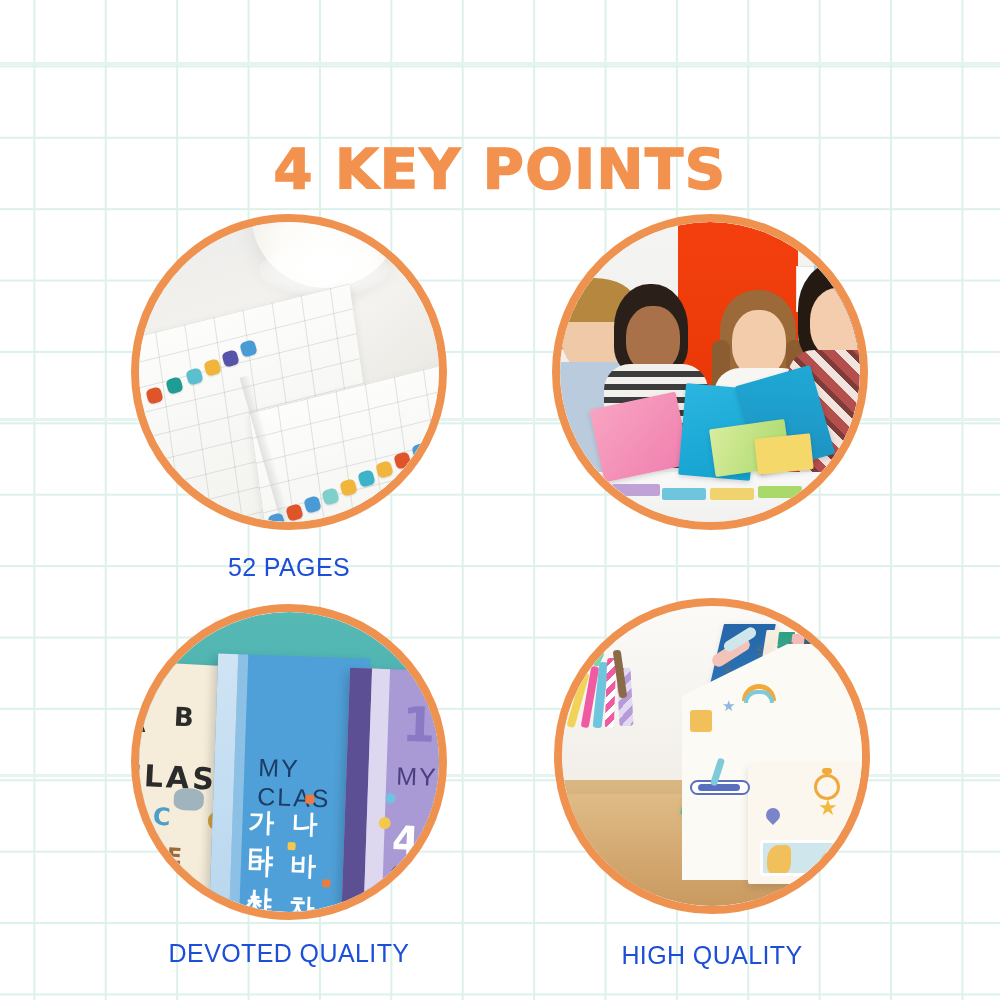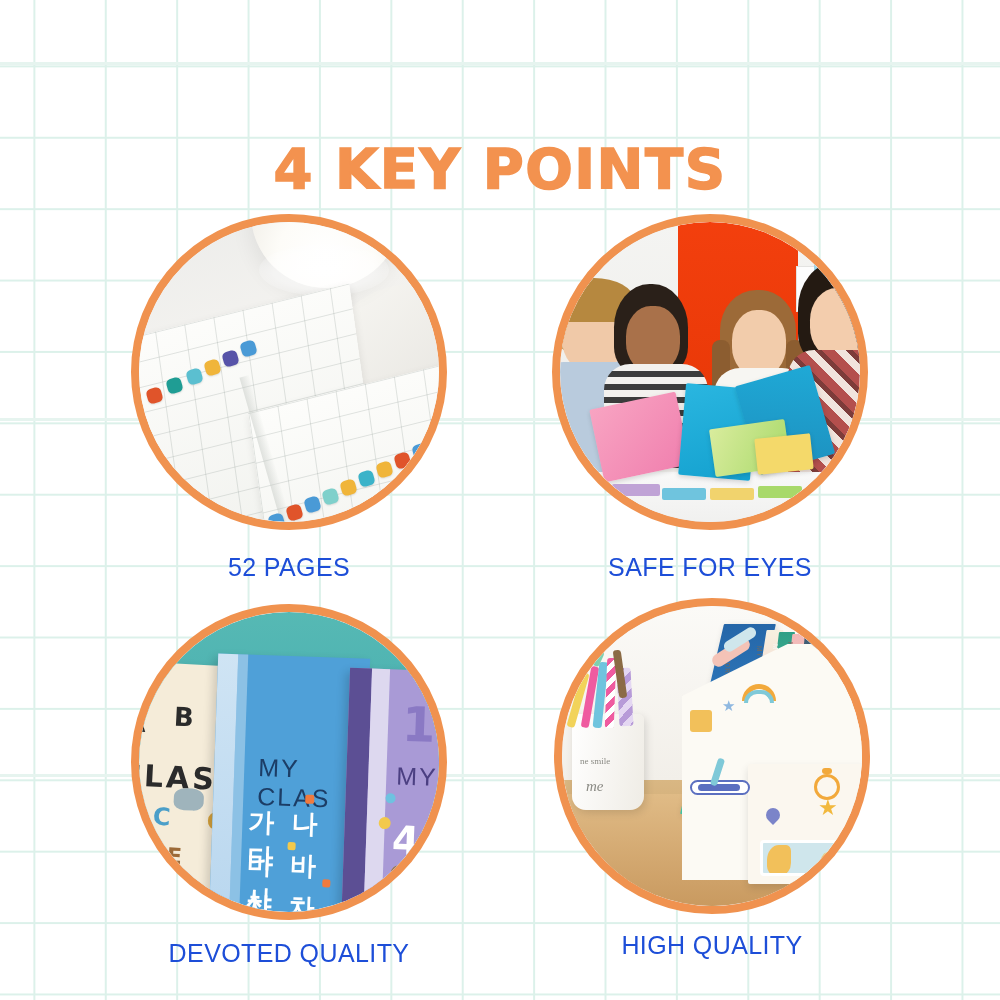--- a/index.html
+++ b/index.html
@@ -65,21 +65,21 @@
     text-align:center;
     font-size:25px;
     letter-spacing:0.4px;
     color:#1d4ed8;
     font-family:"Liberation Sans", sans-serif;
     font-weight:400;
   }
   #cap-pages  { margin-top:23px; }
   #cap-eyes   { margin-top:23px; }
   #cap-design { margin-top:19px; }
-  #cap-quality{ margin-top:17px; }
+  #cap-quality{ margin-top:27px; }
 
   
   .p1-bg{position:absolute;inset:0;background:linear-gradient(160deg,#ececea 0%,#f3f2ef 35%,#e9e8e4 100%);}
   .p1-lamp{
     position:absolute; left:112px; top:-42px; width:150px; height:108px;
     background:radial-gradient(ellipse at 50% 70%, #ffffff 0%, #fdfcf8 45%, #ece9e1 100%);
     border-radius:0 0 80px 80px;
     box-shadow:0 10px 22px rgba(0,0,0,.07);
   }
   .p1-lampglow{
@@ -251,21 +251,20 @@
       <div class="book" style="left:186px;top:152px;width:78px;height:92px;background:linear-gradient(200deg,#1fa9d6,#1d8fbe);transform:rotate(-16deg);"></div>
       <div class="book" style="left:152px;top:202px;width:76px;height:48px;background:linear-gradient(120deg,#d9ec9d,#a8d96a);transform:rotate(-8deg);"></div>
       <div class="book" style="left:196px;top:214px;width:56px;height:36px;background:#f4d96a;transform:rotate(-6deg);"></div>
 
       <div class="p2-paper" style="left:52px;top:262px;width:48px;background:#c0a3d6;"></div>
       <div class="p2-paper" style="left:102px;top:266px;width:44px;background:#6fc4de;"></div>
       <div class="p2-paper" style="left:150px;top:266px;width:44px;background:#f1d36d;"></div>
       <div class="p2-paper" style="left:198px;top:264px;width:44px;background:#a8d96a;"></div>
     </div>
   </div>
-  <div class="caption" id="cap-eyes">SAFE FOR EYES</div>
 </div>
 
 <div class="feature" id="feature-design">
   <div class="photo-circle">
     <div class="photo-inner">
       <div class="p3-bg"></div>
 
       <div class="p3-cover p3-cream">
         <div class="p3-abc" style="left:6px; top:46px; font-size:26px;">A</div>
         <div class="p3-abc" style="left:54px;top:38px; font-size:26px;">B</div>
@@ -362,24 +361,20 @@
       <div class="p4-sticker" style="left:180px;top:78px;width:34px;height:17px;border-top:5px solid #f2a93b;border-left:5px solid #f2a93b;border-right:5px solid #f2a93b;border-radius:20px 20px 0 0;"></div>
       <div class="p4-sticker" style="left:182px;top:84px;width:30px;height:13px;border-top:4px solid #7fc9d8;border-left:4px solid #7fc9d8;border-right:4px solid #7fc9d8;border-radius:18px 18px 0 0;"></div>
       <div class="p4-sticker" style="left:160px;top:92px;font-size:15px;color:#8fb8e0;line-height:1;">★</div>
       <div class="p4-sticker" style="left:128px;top:104px;width:22px;height:22px;background:#f2c05a;border-radius:3px;"></div>
       <div class="p4-sticker" style="left:148px;top:40px;width:42px;height:13px;background:#f4c3b7;border-radius:7px;transform:rotate(-32deg);"></div>
       <div class="p4-sticker" style="left:160px;top:28px;width:36px;height:11px;background:#cfe6ec;border-radius:6px;transform:rotate(-32deg);"></div>
       <div class="p4-sticker" style="left:128px;top:174px;width:60px;height:15px;background:#ffffff;border:2px solid #5b6fc0;border-radius:8px;"></div>
       <div class="p4-sticker" style="left:136px;top:178px;width:42px;height:7px;background:#5b6fc0;border-radius:4px;"></div>
       <div class="p4-sticker" style="left:152px;top:152px;width:7px;height:28px;background:#7fc9d8;border-radius:3px;transform:rotate(18deg);"></div>
 
-      <div class="p4-cup">
-        <div style="position:absolute;left:8px;top:42px;font-size:9px;color:#8a8a84;font-family:'Liberation Serif',serif;">ne smile</div>
-        <div style="position:absolute;left:14px;top:64px;font-size:15px;color:#8a8a84;font-style:italic;font-family:'Liberation Serif',serif;">me</div>
-      </div>
       <div>
         <div class="p4-pen" style="left:12px;top:66px;width:8px;height:56px;background:#f2d35a;transform:rotate(16deg);"></div>
         <div class="p4-pen" style="left:24px;top:60px;width:8px;height:62px;background:#ef5ba0;transform:rotate(10deg);"></div>
         <div class="p4-pen" style="left:34px;top:56px;width:9px;height:66px;background:#6fc4de;transform:rotate(6deg);"></div>
         <div class="p4-pen" style="left:44px;top:52px;width:9px;height:70px;background:
              repeating-linear-gradient(135deg,#ef5ba0 0 6px,#ffffff 6px 11px);transform:rotate(2deg);"></div>
         <div class="p4-pen" style="left:56px;top:62px;width:14px;height:58px;background:
              repeating-linear-gradient(135deg,#b79bd8 0 6px,#e4d7f2 6px 12px);transform:rotate(-3deg);"></div>
         <div class="p4-pen" style="left:54px;top:44px;width:8px;height:48px;background:#8b6b45;transform:rotate(-8deg);"></div>
         <div class="p4-pen" style="left:30px;top:44px;width:10px;height:16px;background:#7fd0b0;transform:rotate(24deg);"></div>

